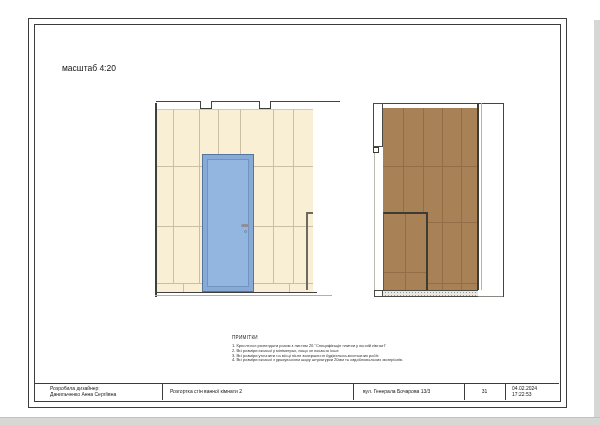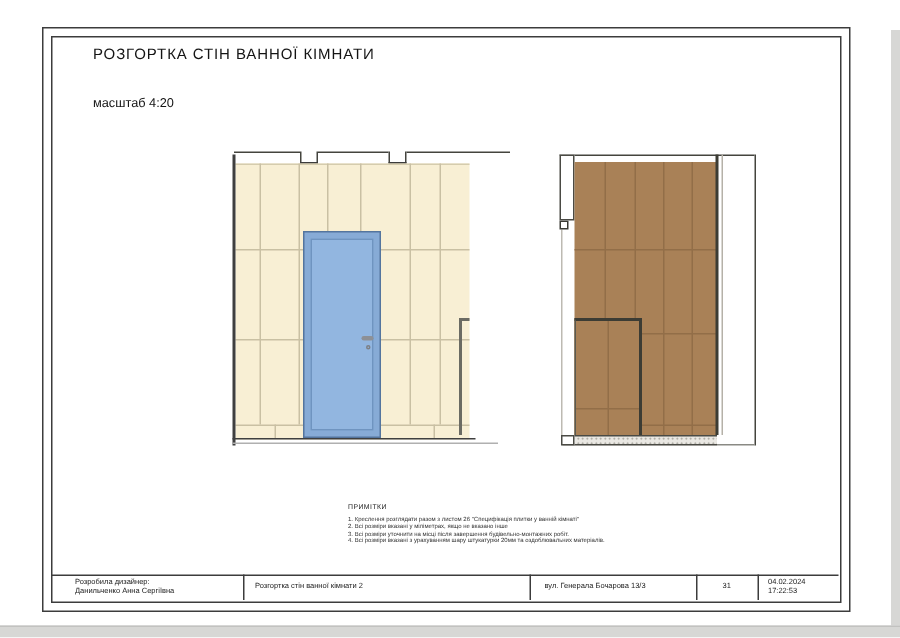--- a/index.html
+++ b/index.html
@@ -45,21 +45,20 @@
 <body>
 
 <div id="canvas">
 
   <div class="abs edge-right"></div>
   <div class="abs edge-bottom"></div>
 
   <div class="abs frame-outer"></div>
   <div class="abs frame-inner"></div>
 
-  <div class="abs sheet-title">РОЗГОРТКА СТІН ВАННОЇ КІМНАТИ</div>
   <div class="abs sheet-scale">масштаб 4:20</div>
 
   <div>
 
     <div class="abs hl" style="left:156px;top:101px;width:44px;"></div>
     <div class="abs hl" style="left:212px;top:101px;width:47px;"></div>
     <div class="abs hl" style="left:271px;top:101px;width:69px;"></div>
 
     <div class="abs vl" style="left:200px;top:101px;height:8px;"></div>
     <div class="abs vl" style="left:211px;top:101px;height:8px;"></div>

